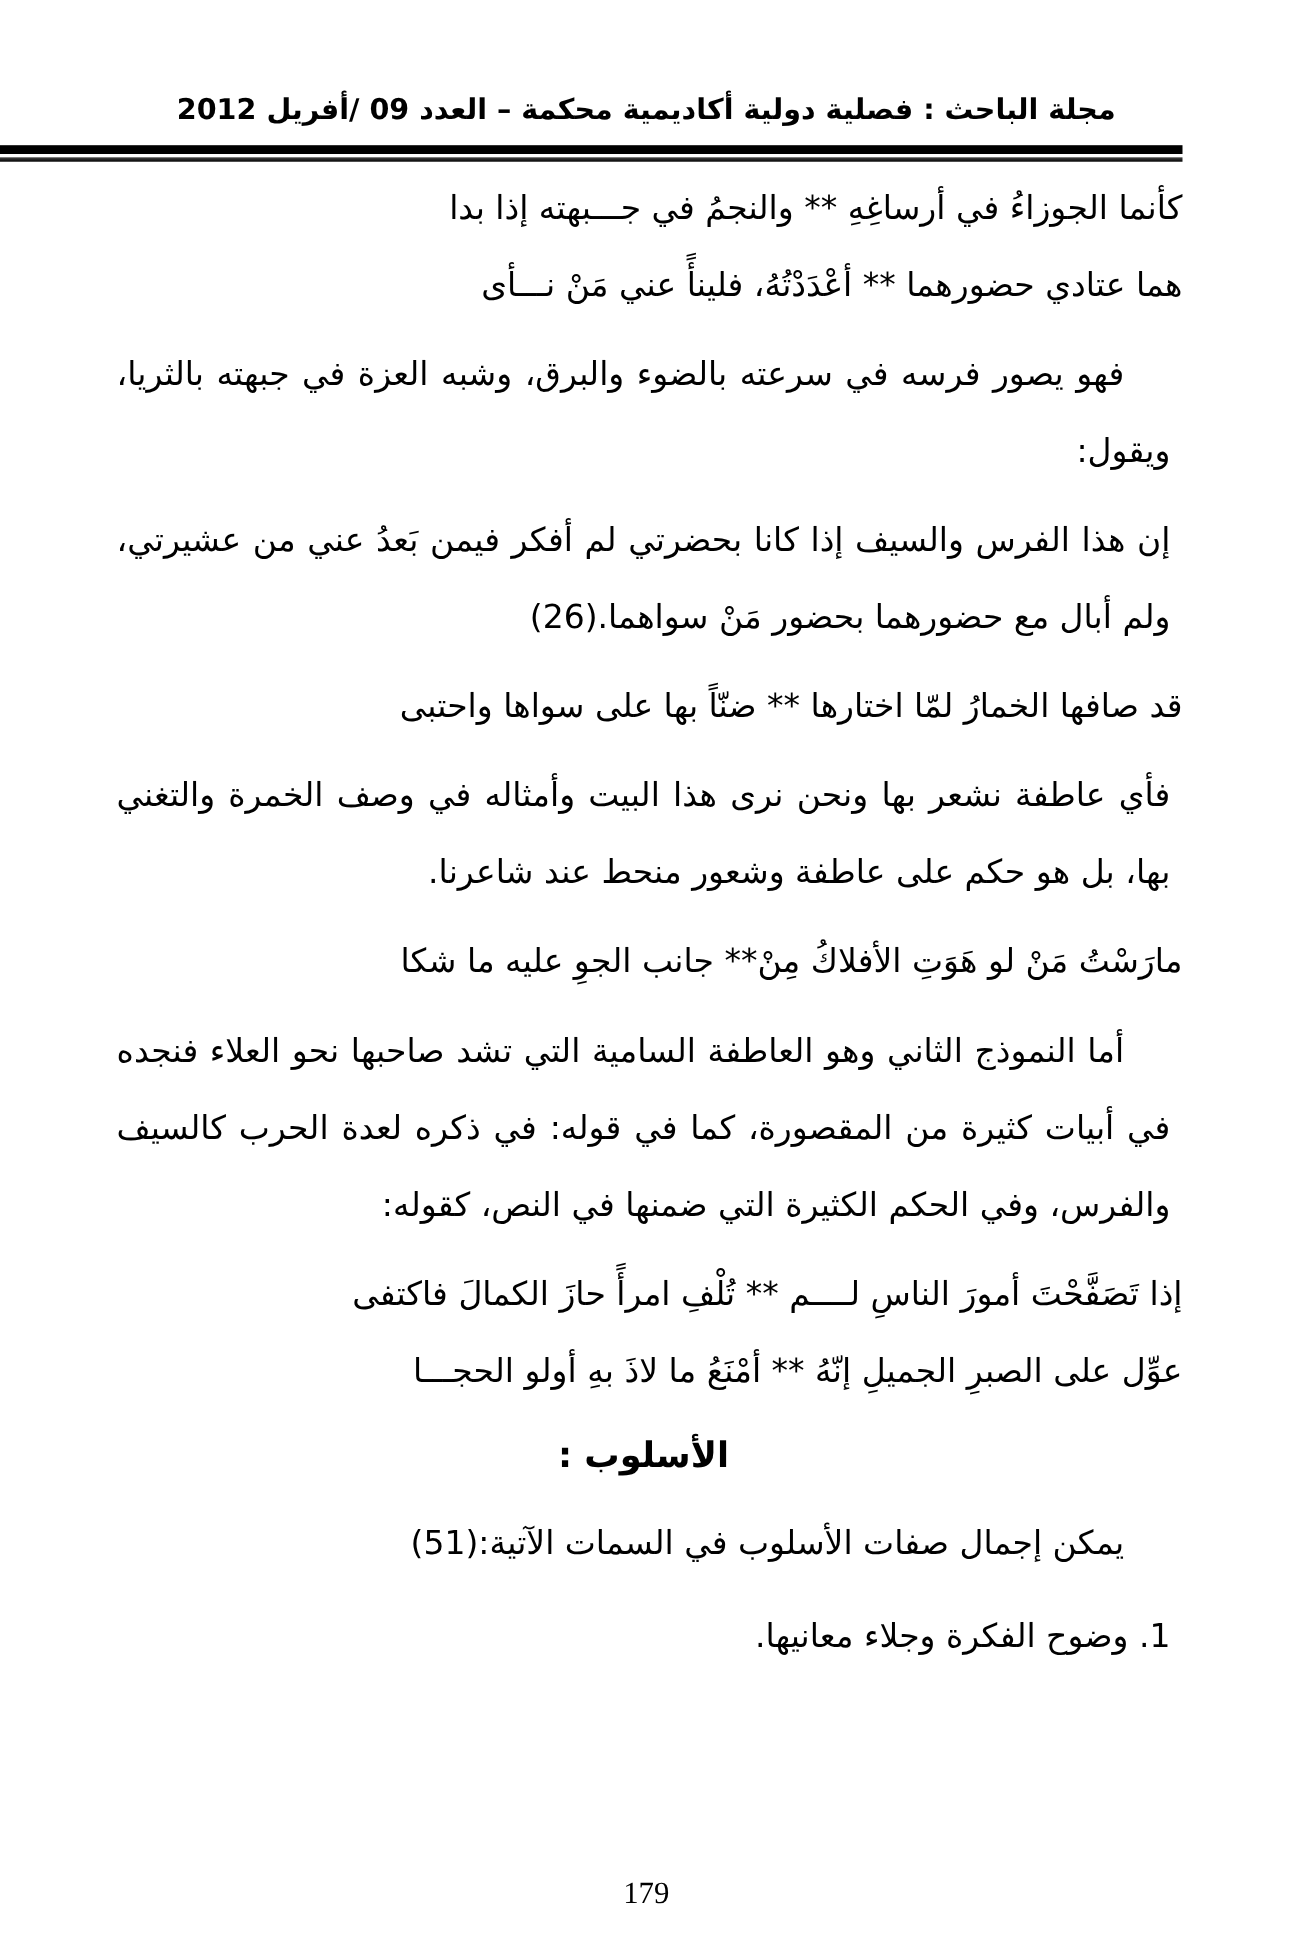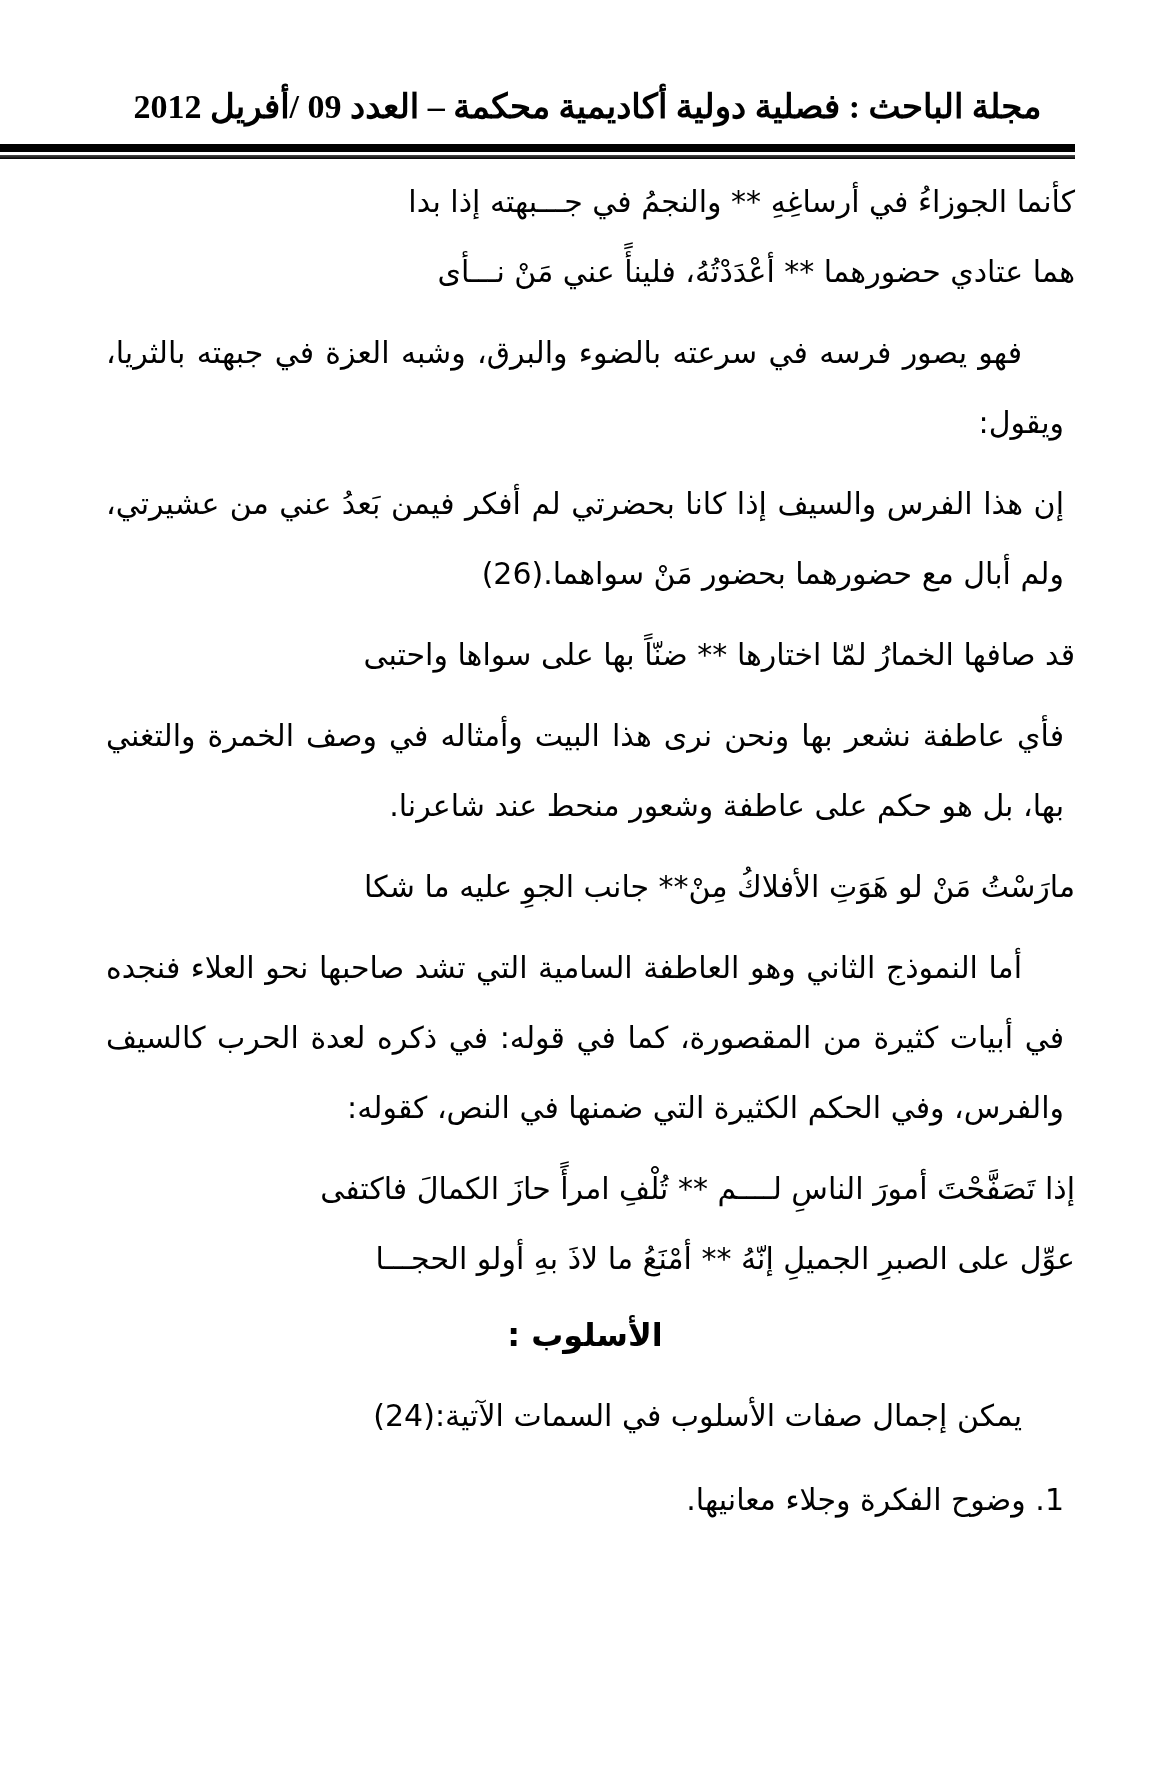--- a/index.html
+++ b/index.html
@@ -15,26 +15,25 @@
     color: #000000;
     font-family: "DejaVu Sans", sans-serif;
     direction: rtl;
     overflow: hidden;
     box-sizing: border-box;
     padding-top: 80px;
   }
   .header-title {
     text-align: center;
     font-weight: bold;
-    font-size: 34px;
+    font-size: 26px;
     line-height: 1.6;
     letter-spacing: 0px;
     margin: 0 90px 10px 90px;
     white-space: nowrap;
-    font-family: Liberation Serif, serif;
   }
   .rule-wrap {
     margin: 0 0 0 0;
     padding: 0 0 0 0;
     margin-right: 100px;
   }
   .rule-top {
     height: 8px;
     background: #000000;
   }
@@ -107,20 +106,21 @@
     <p class="verse">مارَسْتُ مَنْ لو هَوَتِ الأفلاكُ مِنْ** جانب الجوِ عليه ما شكا</p>
 
     <p class="para indent">أما النموذج الثاني وهو العاطفة السامية التي تشد صاحبها نحو العلاء فنجده في أبيات كثيرة من المقصورة، كما في قوله: في ذكره لعدة الحرب كالسيف والفرس، وفي الحكم الكثيرة التي ضمنها في النص، كقوله:</p>
 
     <p class="verse">إذا تَصَفَّحْتَ أمورَ الناسِ لــــم ** تُلْفِ امرأً حازَ الكمالَ فاكتفى</p>
 
     <p class="verse">عوِّل على الصبرِ الجميلِ إنّهُ ** أمْنَعُ ما لاذَ بهِ أولو الحجـــا</p>
 
     <p class="section-heading">الأسلوب :</p>
 
-    <p class="para indent">يمكن إجمال صفات الأسلوب في السمات الآتية:(24)</p>
+    <p class="para indent">يمكن إجمال صفات الأسلوب في السمات الآتية:(51)</p>
 
     <p class="para list-item">1. وضوح الفكرة وجلاء معانيها.</p>
 
   </div>
 
+  <div class="page-number">179</div>
 
 </div>
 
 </body></html>

